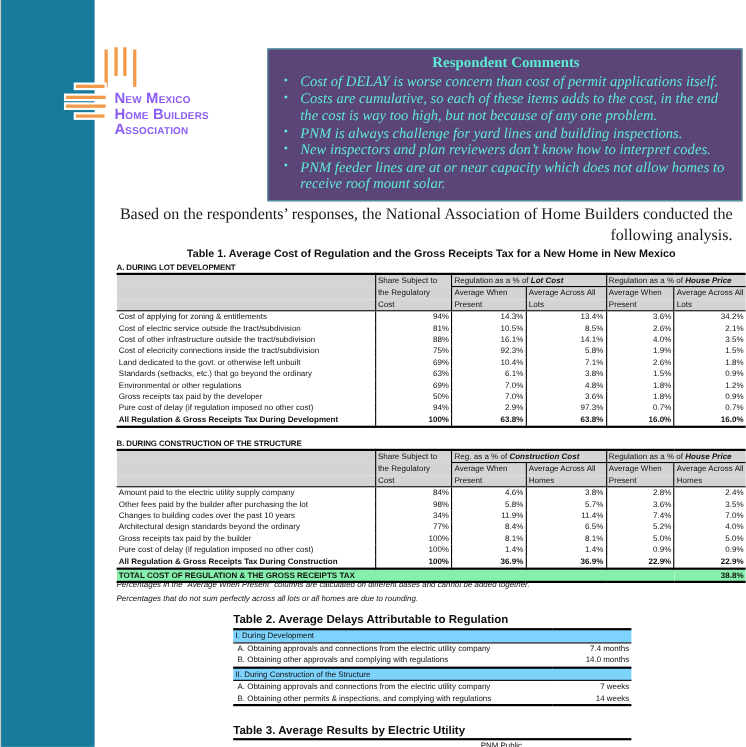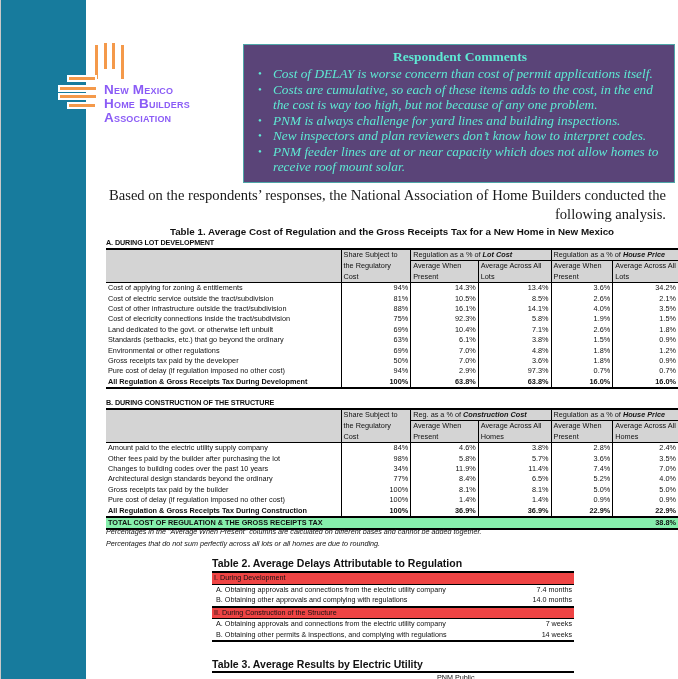--- a/index.html
+++ b/index.html
@@ -33,21 +33,21 @@
     table.t1 td.num { text-align: right; }
     table.t1 tr.total td { font-weight: bold; }
     table.t1 tr.total { border-bottom: 2px solid #000; }
     table.t1 tr.grand td { background: #86efac; font-weight: bold; border-bottom: 2px solid #000; }
 
     .footnote { position: absolute; left: 106px; font-size: 7.2px; font-style: italic; }
 
     .t2-title { position: absolute; left: 212px; top: 557px; font-size: 10.5px; font-weight: bold; }
     table.t2 { position: absolute; left: 212px; top: 571px; width: 362px; border-collapse: collapse; font-size: 7.2px; }
     table.t2 td { height: 10.5px; line-height: 10.5px; padding: 0 2px; white-space: nowrap; }
-    table.t2 tr.grp td { background: #ef4444; border-top: 2px solid #000; border-bottom: 1px solid #000; }
+    table.t2 tr.grp td { background: #7dd3fc; border-top: 2px solid #000; border-bottom: 1px solid #000; }
     table.t2 tr.item td:first-child { padding-left: 4px; }
     table.t2 td.val { text-align: right; }
     table.t2 tr.last td { border-bottom: 2px solid #000; }
 
     .t3-title { position: absolute; left: 212px; top: 658px; font-size: 10.5px; font-weight: bold; }
     .t3-rule { position: absolute; left: 212px; top: 671px; width: 362px; border-top: 2px solid #000; }
     .t3-col { position: absolute; left: 437px; top: 673px; font-size: 7.2px; }
   </style>
 </head>
 <body>

